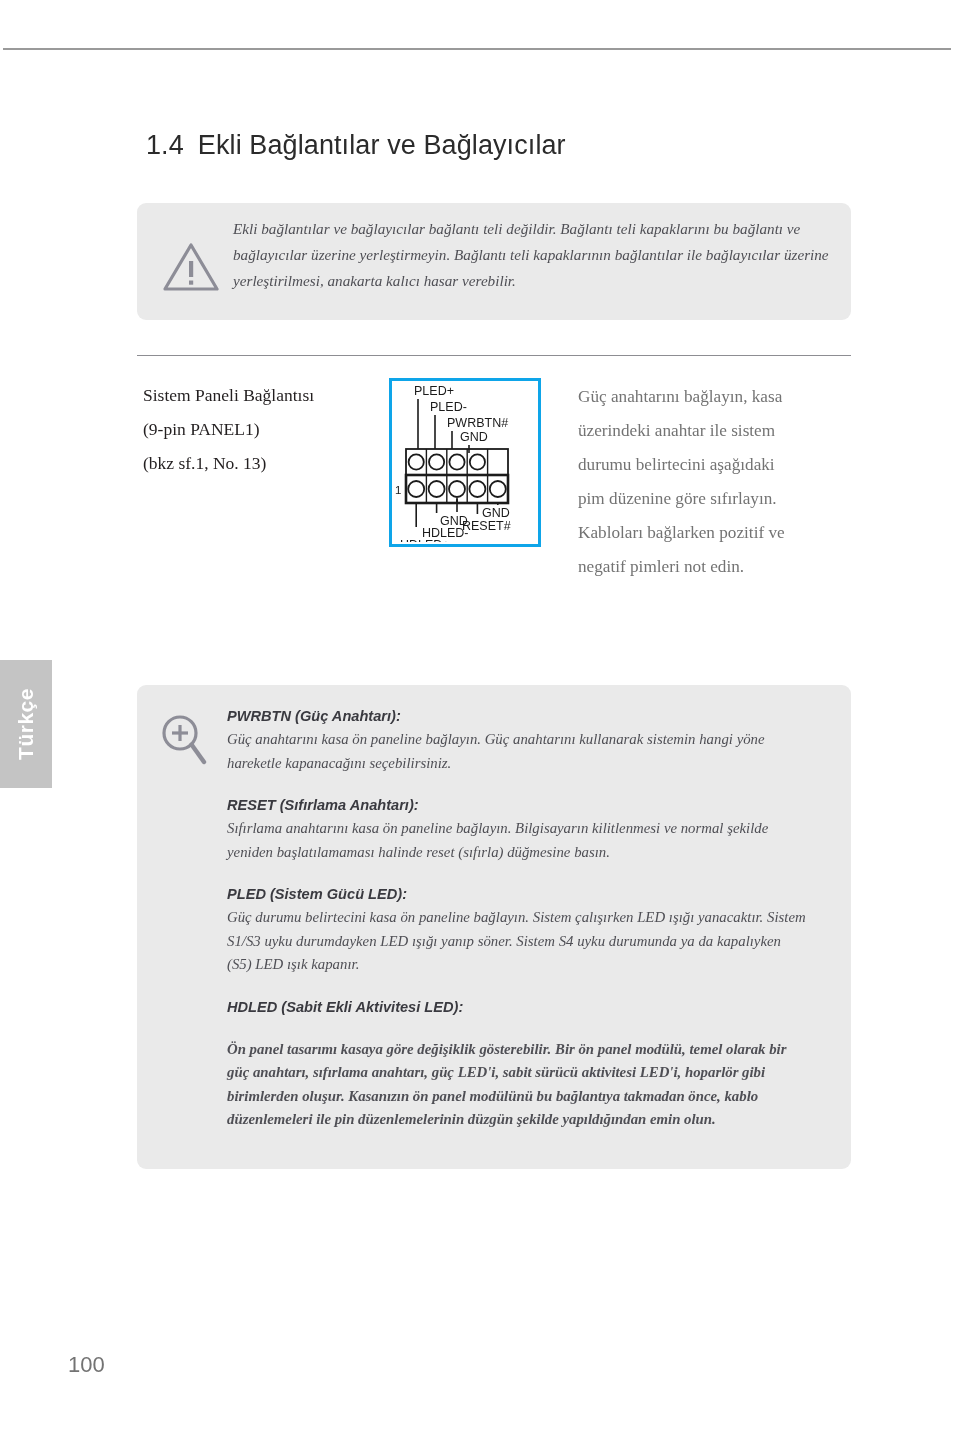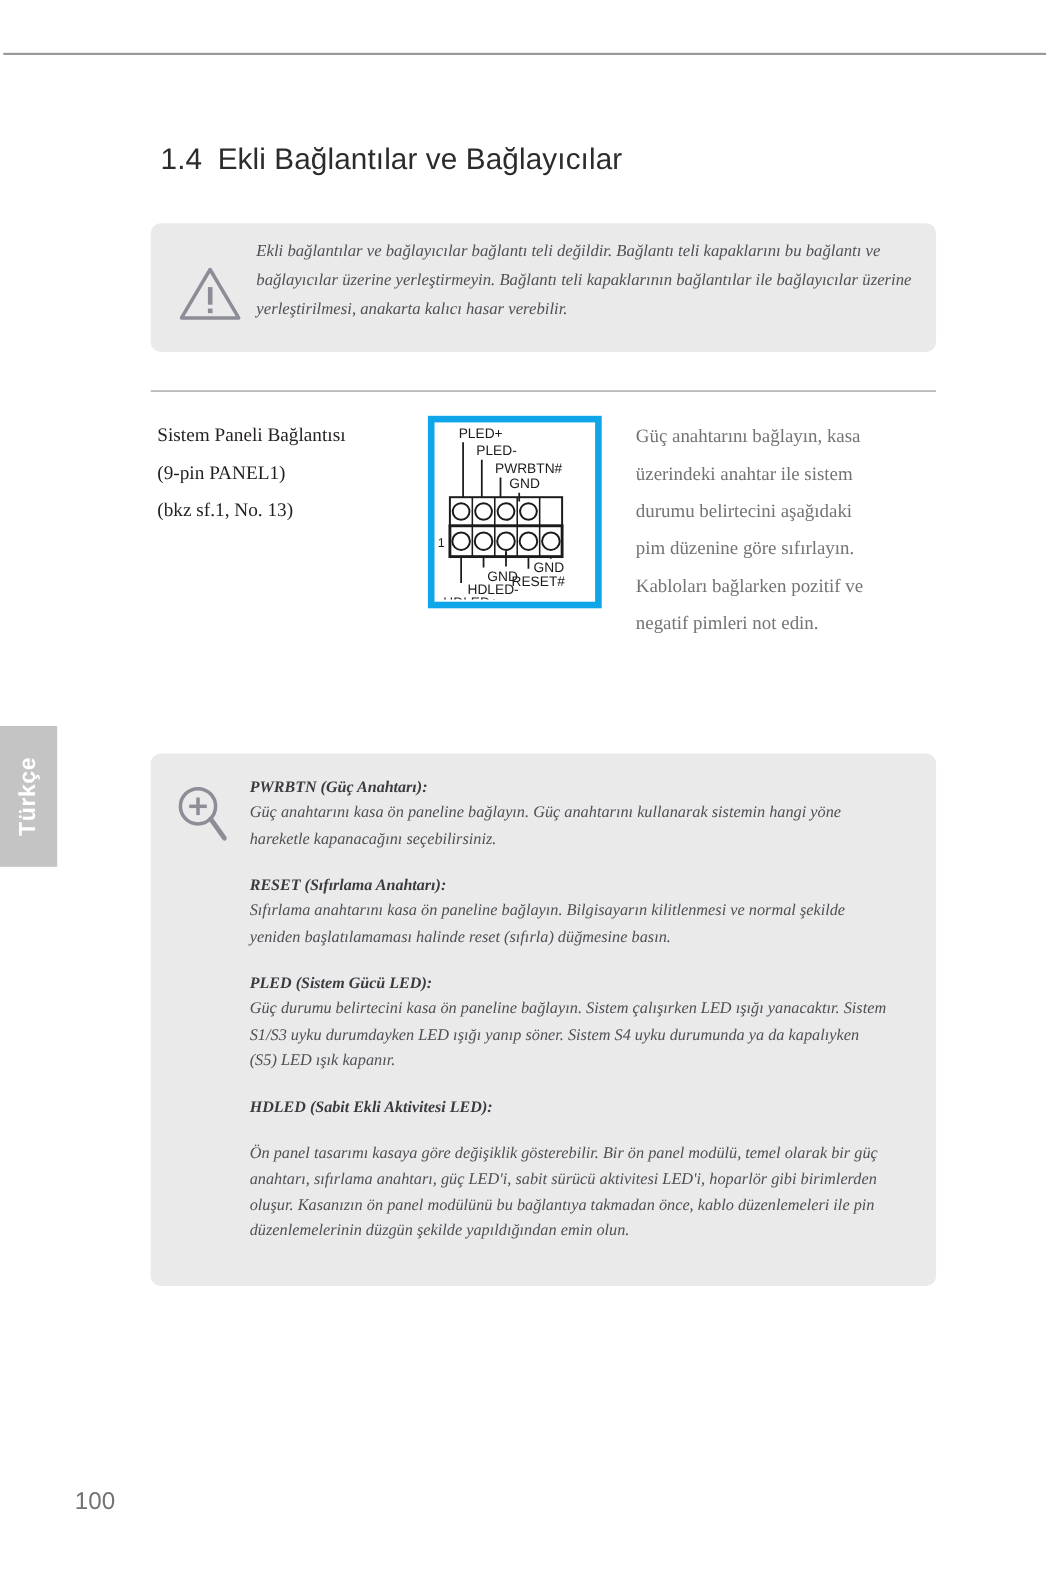--- a/index.html
+++ b/index.html
@@ -109,23 +109,23 @@
     width: 52px;
     height: 60px;
   }
   .info-body {
     position: absolute;
     left: 90px;
     top: 20px;
     width: 580px;
   }
   .info-block { margin-bottom: 19px; }
-  .info-block:last-child { margin-bottom: 0; }
+  .info-block:last-child { margin-bottom: 0; font-weight: bold; }
   .info-title {
-    font-family: Liberation Serif, serif;
+    font-family: Liberation Sans, sans-serif;
     font-style: italic;
     font-weight: bold;
     font-size: 14.6px;
     line-height: 23px;
     color: #3a3a40;
   }
   .info-para {
     font-family: "Liberation Serif", serif;
     font-style: italic;
     font-size: 14.8px;
@@ -154,21 +154,21 @@
     line-height: 34px;
     color: #231f20;
   }
   .conn-diagram {
     position: absolute;
     left: 389px;
     top: 378px;
     width: 146px;
     height: 163px;
     background: #ffffff;
-    border: 6px solid #0ea5e9;
+    border: 3px solid #0ea5e9;
   }
   .conn-right {
     position: absolute;
     left: 578px;
     top: 380px;
     width: 225px;
     font-family: "Liberation Serif", serif;
     font-size: 17.2px;
     line-height: 34px;
     color: #737373;

